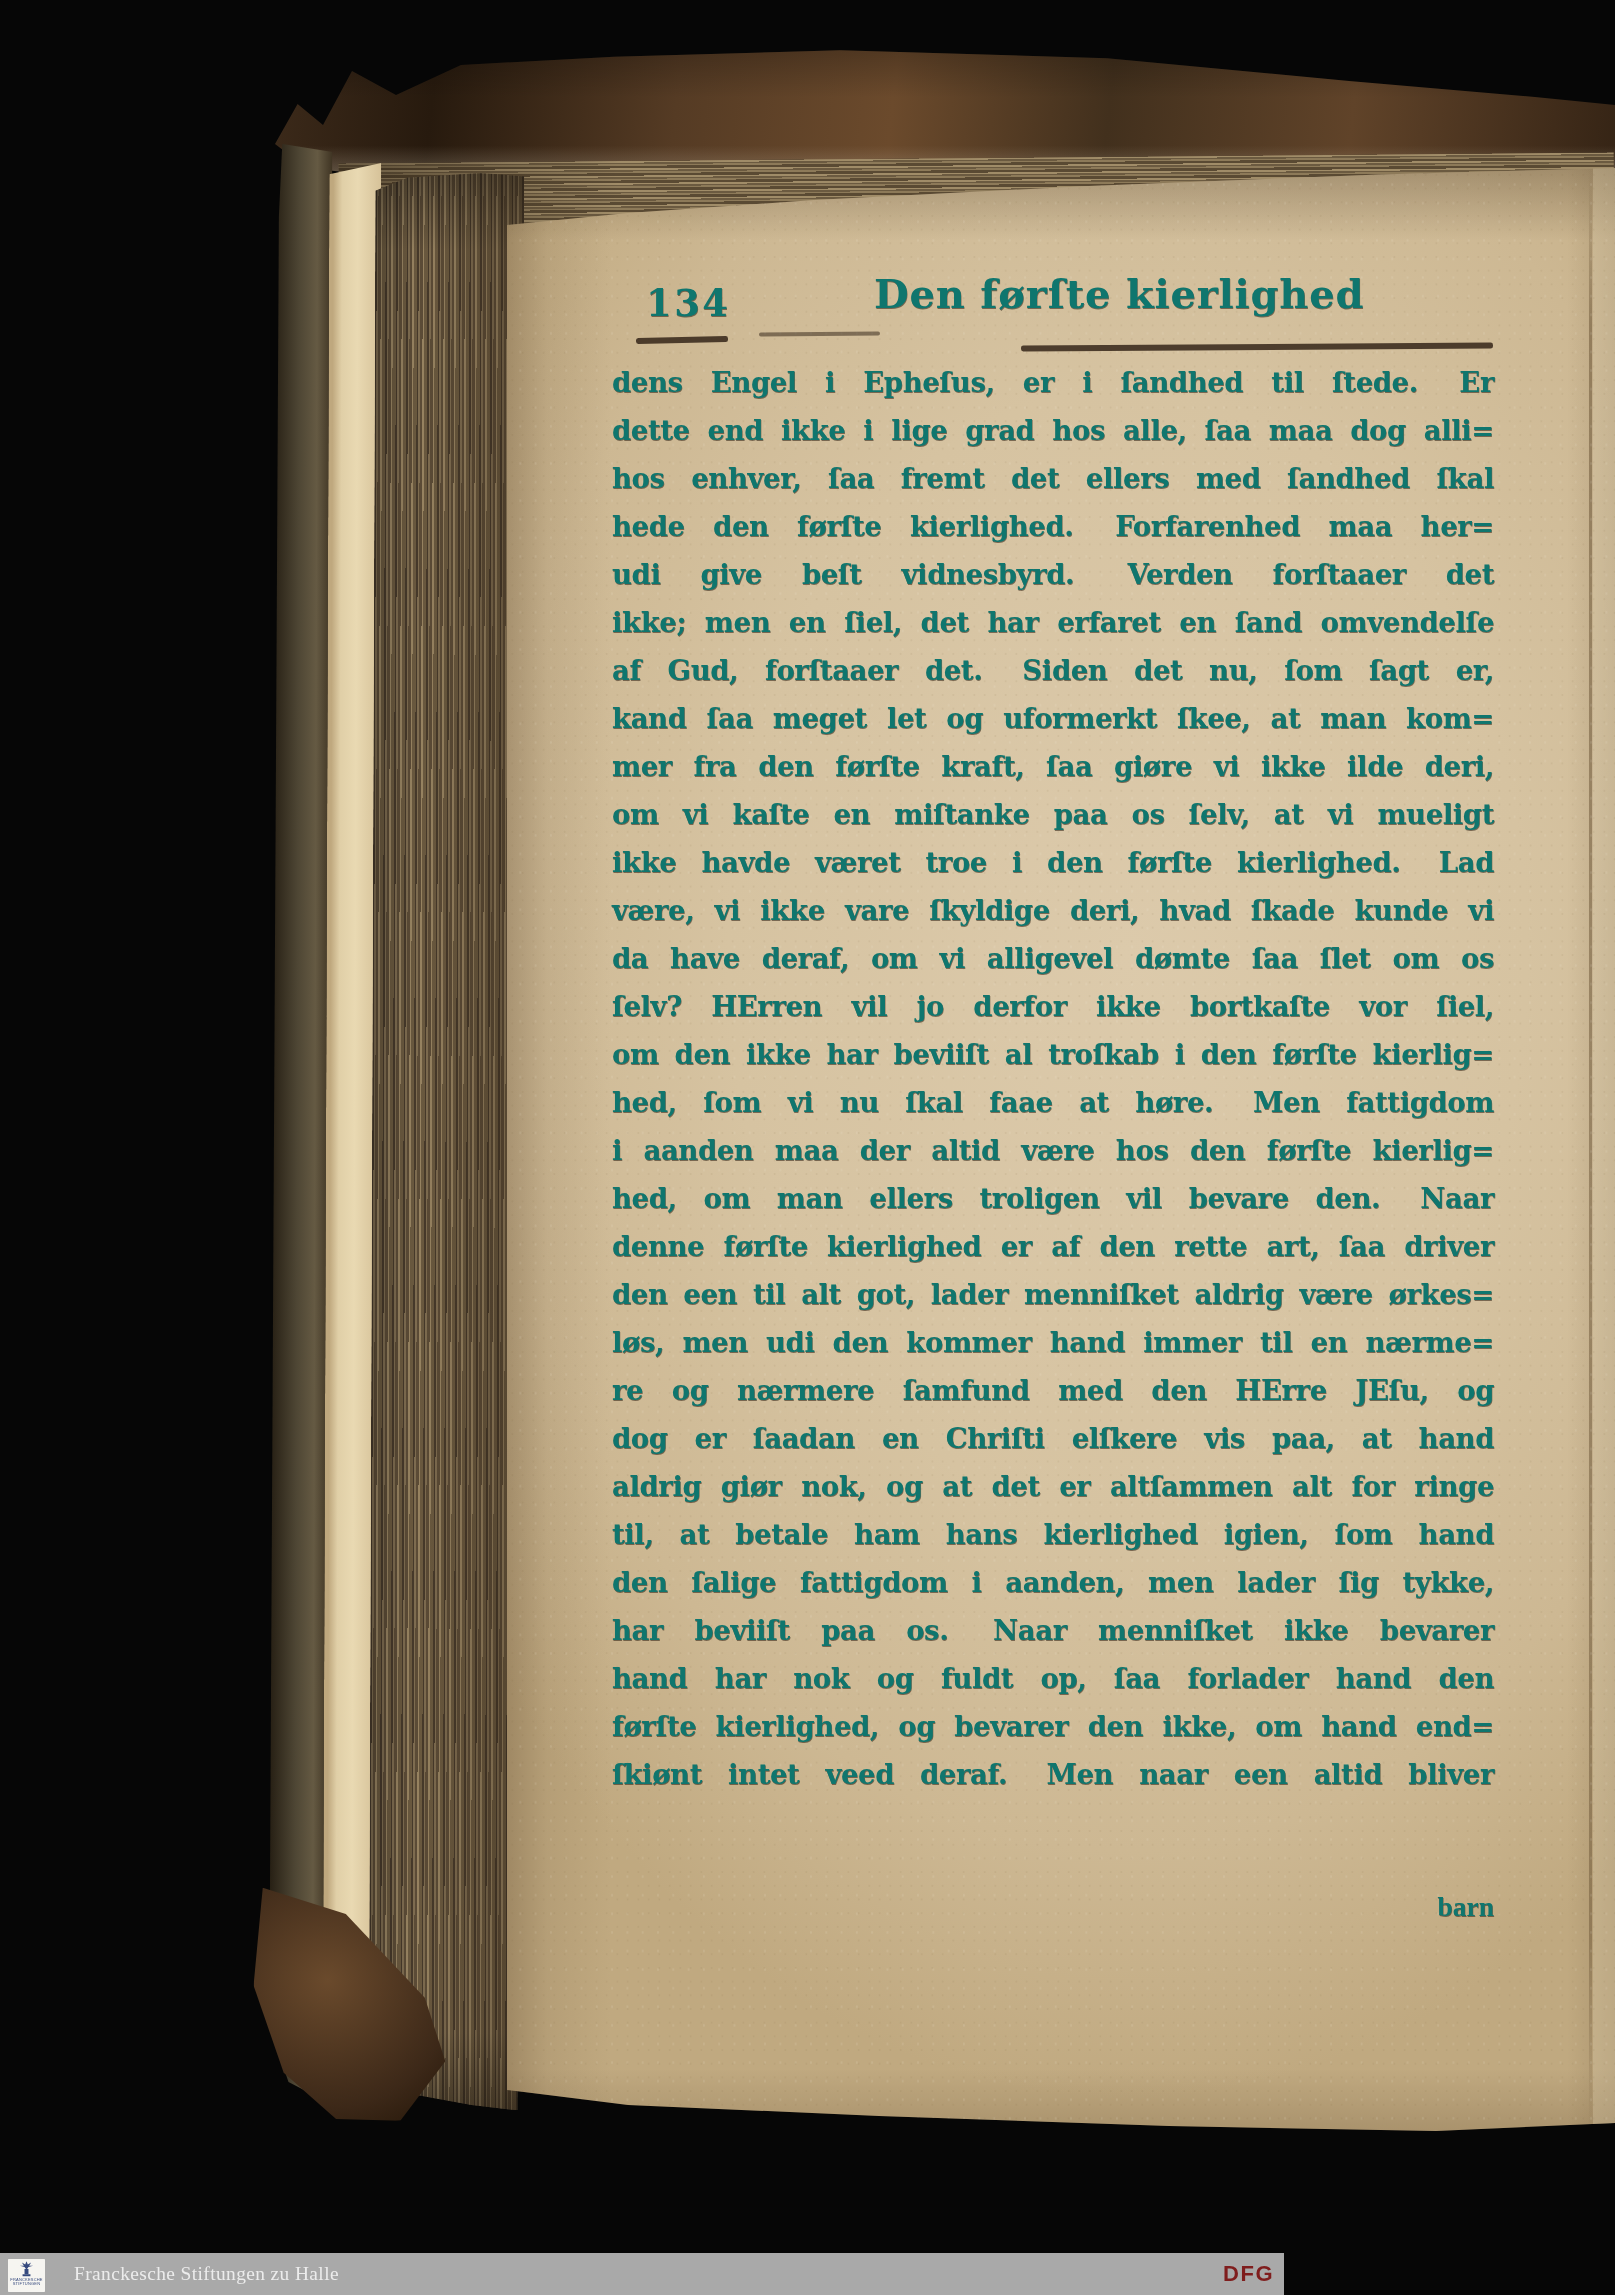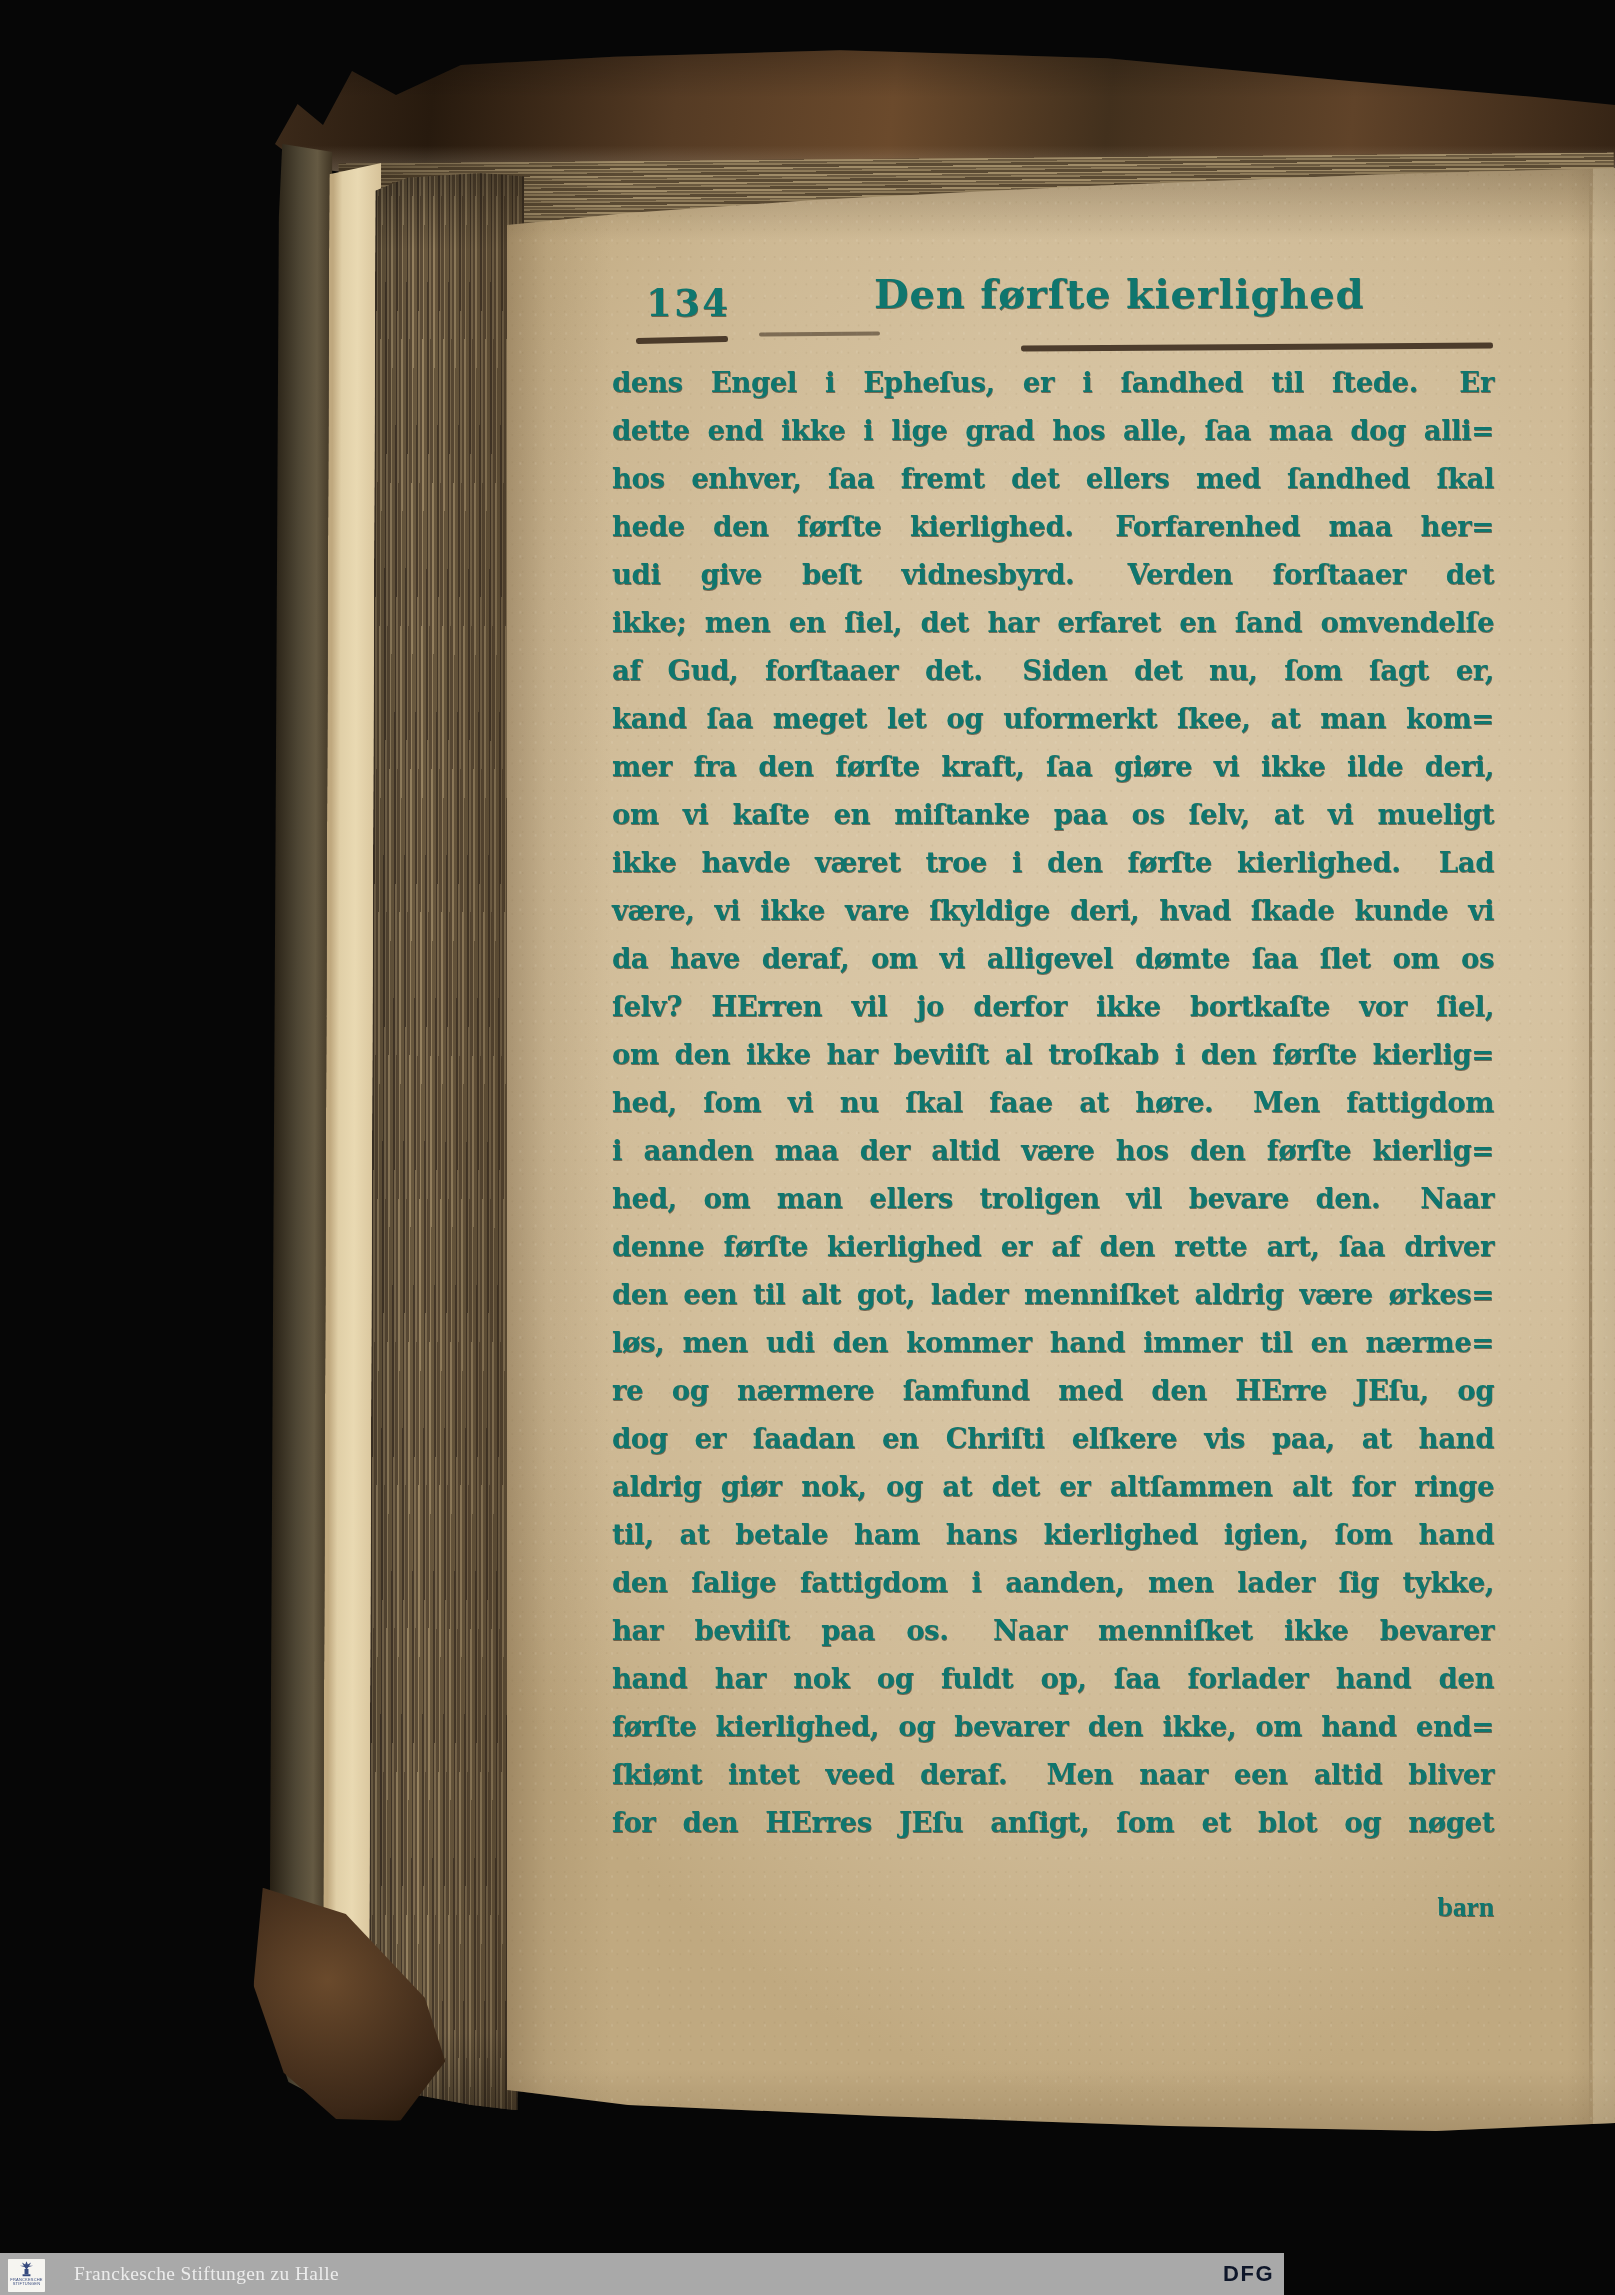--- a/index.html
+++ b/index.html
@@ -64,21 +64,21 @@
 
   
   .footer-bar{position:absolute;left:0;top:2253px;width:1284px;height:42px;background:#a9a9a9;z-index:10;}
   .logo-box{position:absolute;left:8px;top:5.7px;width:37px;height:33px;background:#f6f5f1;border-radius:0.8px;
     display:flex;flex-direction:column;align-items:center;justify-content:flex-start;padding-top:1.6px;box-sizing:border-box;}
   .logo-caption{font-family:"Liberation Sans",sans-serif;font-size:4px;line-height:4px;letter-spacing:0.2px;
     color:#35497e;text-align:center;white-space:nowrap;}
   .prov-text{position:absolute;left:74px;top:0;height:42px;line-height:42px;
     font-family:"Liberation Serif",serif;font-size:19.4px;color:#ececec;letter-spacing:0.4px;}
   .dfg{position:absolute;right:9.7px;top:0;height:42px;line-height:42px;
-    font-family:"Liberation Sans",sans-serif;font-size:22px;font-weight:800;color:#0f172a;letter-spacing:1.6px;}
+    font-family:"Liberation Sans",sans-serif;font-size:22px;font-weight:800;color:#7f1d1d;letter-spacing:1.6px;}
 </style>
 </head>
 <body>
 
 <div class="scene">
 
   <div class="cover-top"></div>
   <div class="top-stack"></div>
   <div class="board-left"></div>
   <div class="flyleaf"></div>
@@ -120,21 +120,20 @@
       <div class="tline">løs, men udi den kommer hand immer til en nærme=</div>
       <div class="tline">re og nærmere ſamfund med den HErre JEſu, og</div>
       <div class="tline">dog er ſaadan en Chriſti elſkere vis paa, at hand</div>
       <div class="tline">aldrig giør nok, og at det er altſammen alt for ringe</div>
       <div class="tline">til, at betale ham hans kierlighed igien, ſom hand</div>
       <div class="tline">den ſalige fattigdom i aanden, men lader ſig tykke,</div>
       <div class="tline">har beviiſt paa os.  Naar menniſket ikke bevarer</div>
       <div class="tline">hand har nok og fuldt op, ſaa forlader hand den</div>
       <div class="tline">førſte kierlighed, og bevarer den ikke, om hand end=</div>
       <div class="tline">ſkiønt intet veed deraf.  Men naar een altid bliver</div>
-      <div class="tline">for den HErres JEſu anſigt, ſom et blot og nøget</div>
     </div>
   <div class="catchword ink">barn</div>
 
   <div class="footer-bar">
     <div class="logo-box">
       <svg width="21" height="18" viewBox="0 0 32 26">
         <g fill="#35497e">
           <path d="M16 1 L18 6 L23 3 L20 8 L26 8 L19 10 L16 14 L13 10 L6 8 L12 8 L9 3 L14 6 Z"></path>
           <rect x="13" y="13" width="6" height="8"></rect>
           <rect x="10" y="21" width="12" height="3"></rect>

